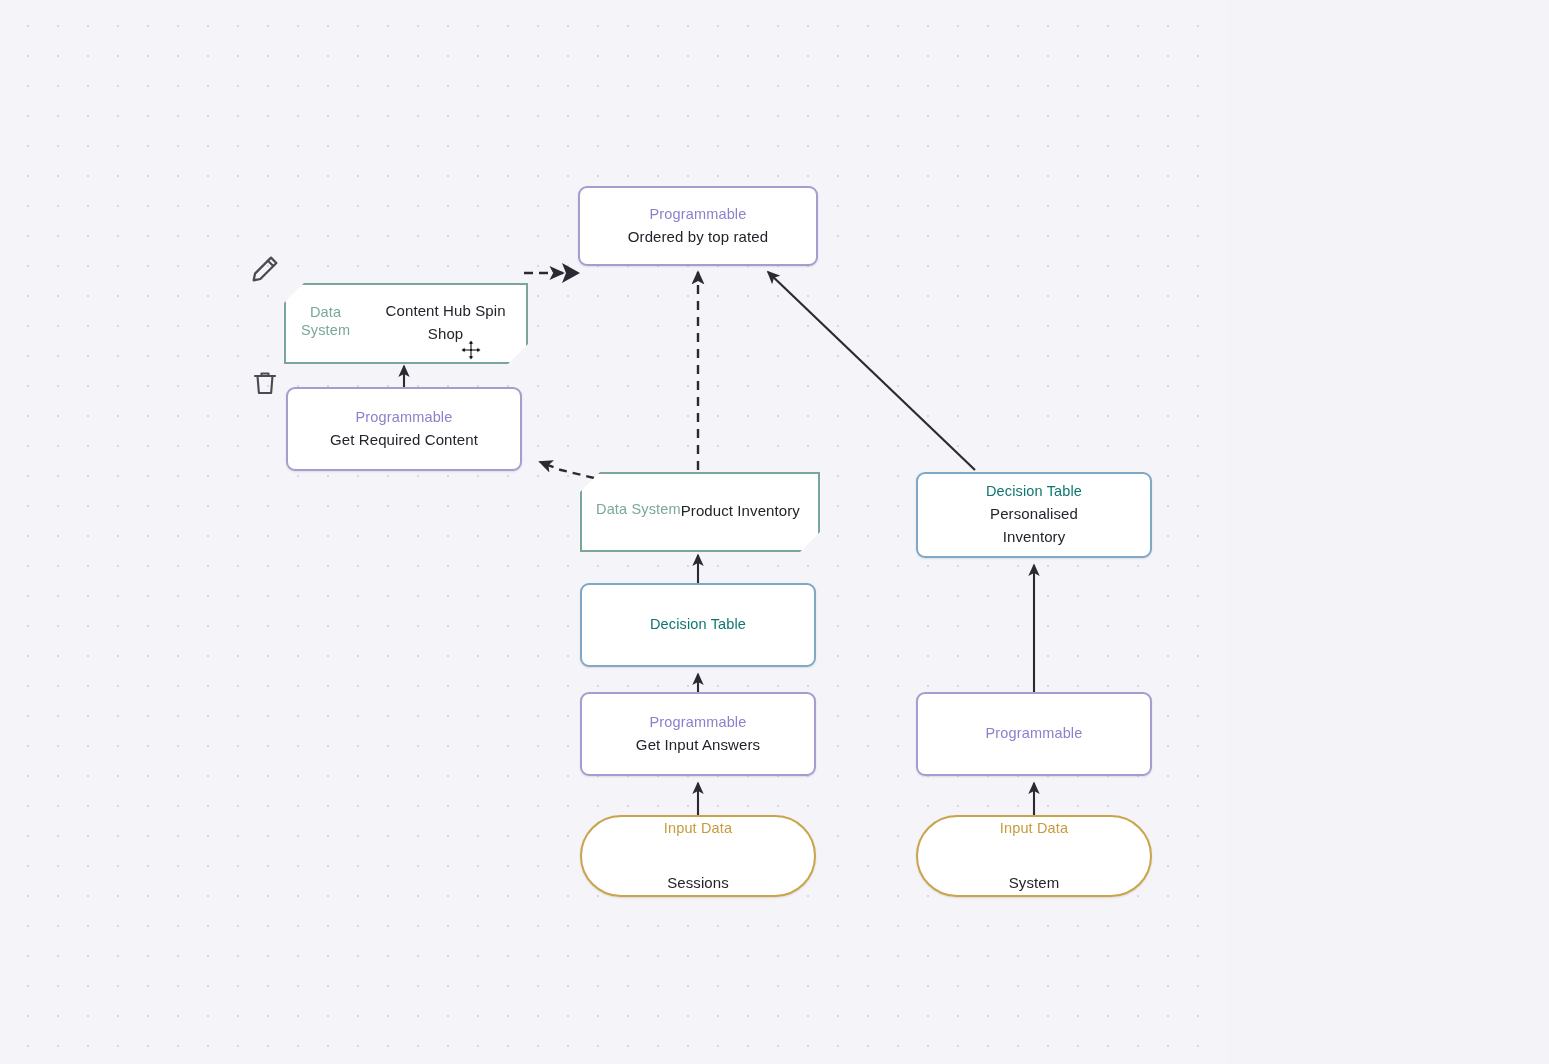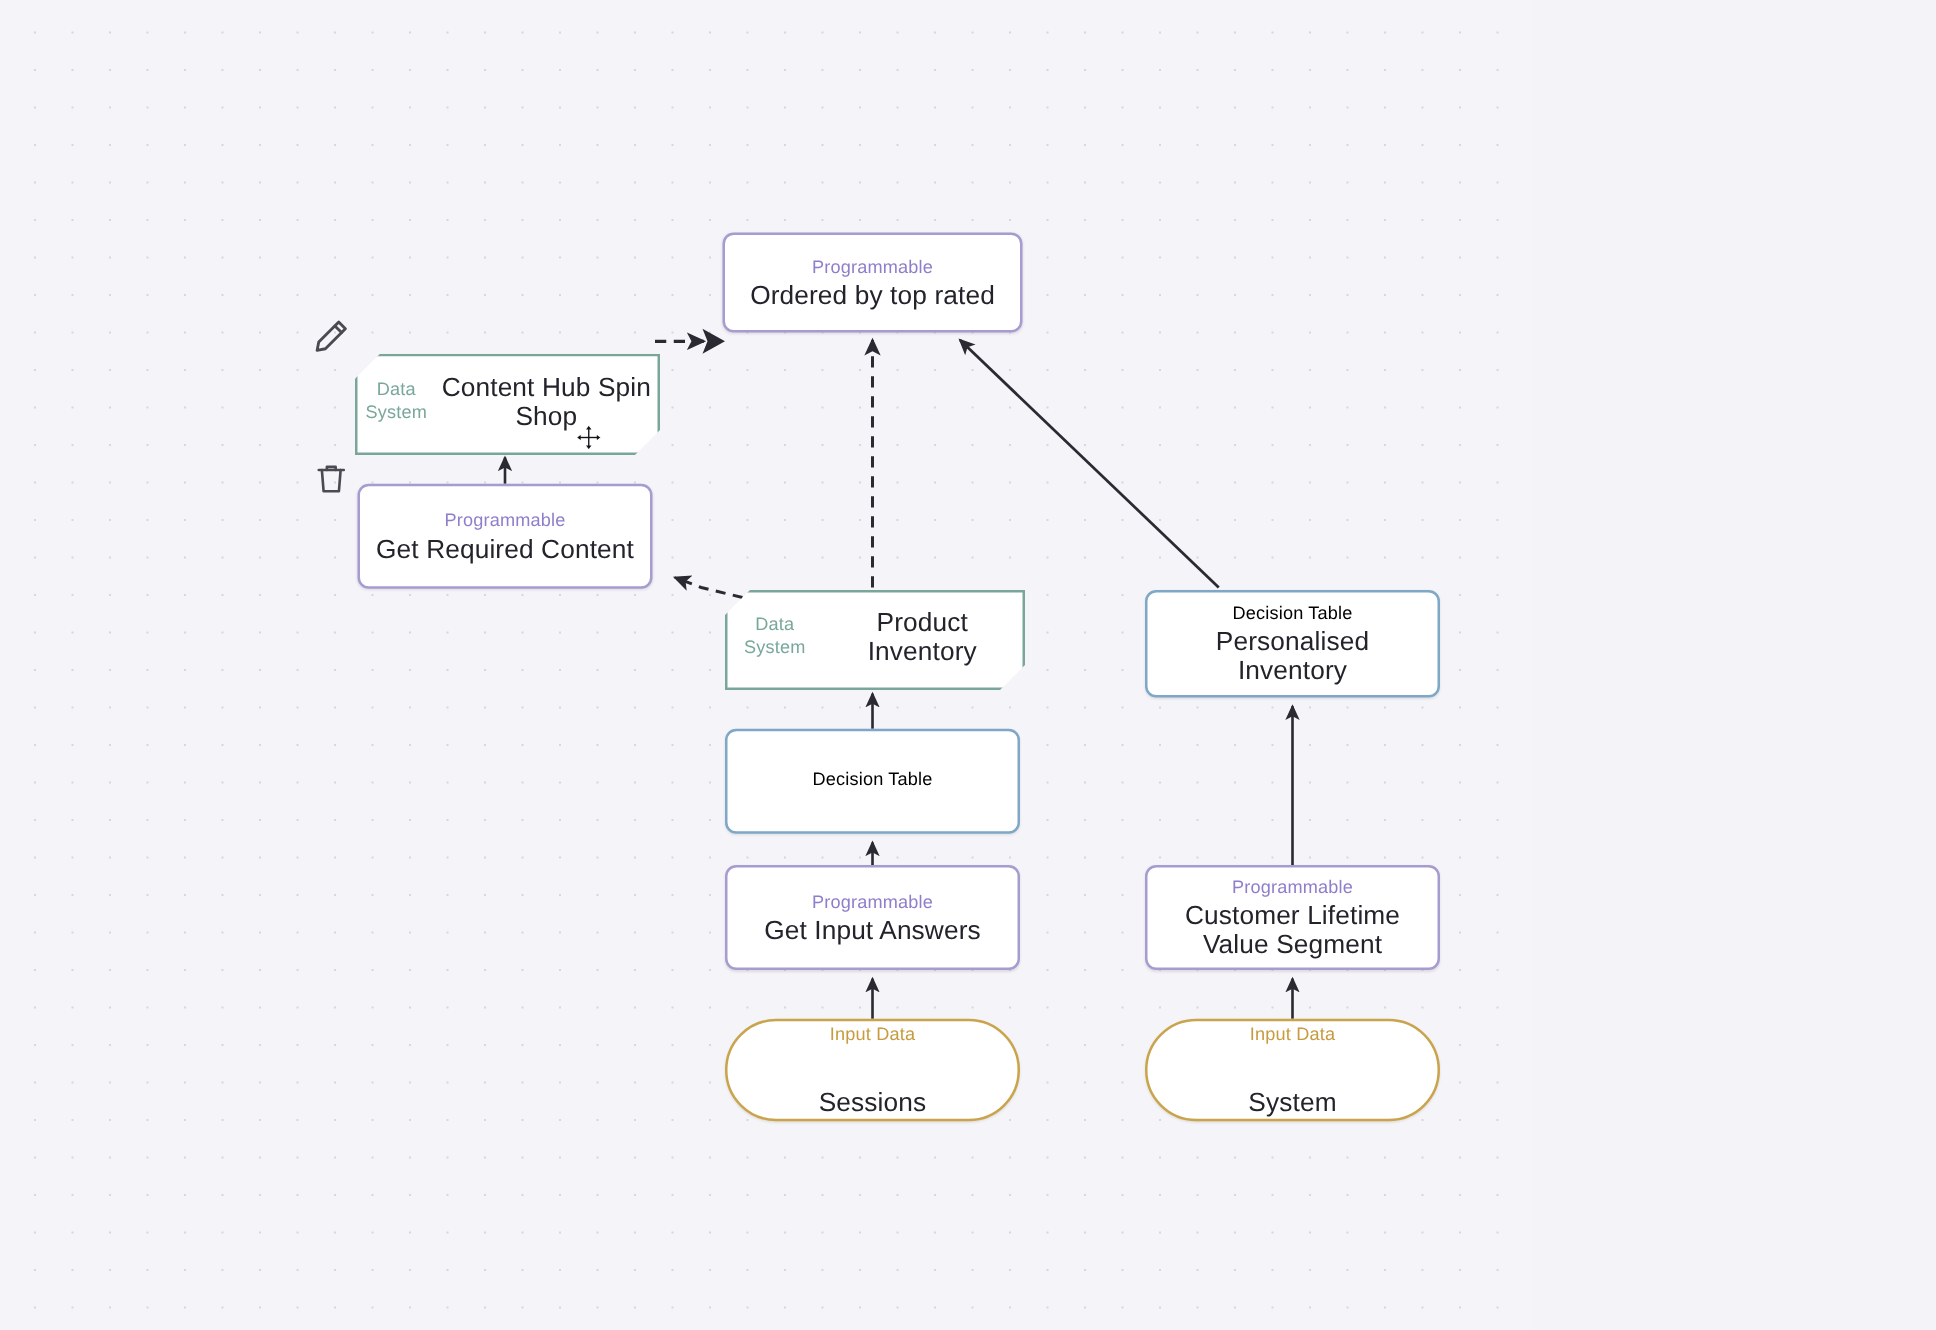--- a/index.html
+++ b/index.html
@@ -45,41 +45,41 @@
   }
 
   .node .kind {
     font-size: 14.5px;
     line-height: 18px;
     letter-spacing: 0.15px;
     margin-bottom: 2px;
   }
 
   .node .title {
-    font-size: 21px;
+    font-size: 15px;
     line-height: 23px;
     color: #24232b;
     letter-spacing: 0.1px;
   }
 
   
   .n-programmable {
     border: 2px solid #a79cd0;
     border-radius: 9px;
     box-shadow: 0 1px 2px rgba(60,50,90,0.13);
   }
   .n-programmable .kind { color: #8f7fcb; }
 
   
   .n-decision {
     border: 2px solid #7fa8c6;
     border-radius: 9px;
     box-shadow: 0 1px 2px rgba(50,70,90,0.13);
   }
-  .n-decision .kind { color: #000000; }
+  .n-decision .kind { color: #0f766e; }
 
   
   .n-input {
     border: 2px solid #c9a44c;
     border-radius: 999px;
     box-shadow: 0 1px 2px rgba(90,75,30,0.15);
     gap: 32px;
   }
   .n-input .kind { color: #c79b3e; }
 
@@ -217,24 +217,20 @@
   <div class="node n-decision" style="left:916px; top:472px; width:236px; height:86px;">
     <div class="kind">Decision Table</div>
     <div class="title">
       <span>Personalised</span><br>
       <span>Inventory</span>
     </div>
   </div>
 
   <div class="node n-programmable" style="left:916px; top:692px; width:236px; height:84px;">
     <div class="kind">Programmable</div>
-    <div class="title">
-      <span>Customer Lifetime</span><br>
-      <span>Value Segment</span>
-    </div>
   </div>
 
   <div class="node n-input" style="left:916px; top:815px; width:236px; height:82px;">
     <div class="kind">Input Data</div>
     <div class="title">System</div>
   </div>
 
   <div class="cursor-move" style="left:460px; top:339px;">
     <svg width="22" height="22" viewBox="0 0 22 22">
       <path d="M11 1 L14 5 H12 V10 H17 V8 L21 11 L17 14 V12 H12 V17 H14 L11 21 L8 17 H10 V12 H5 V14 L1 11 L5 8 V10 H10 V5 H8 Z" fill="#15141a" stroke="#ffffff" stroke-width="0.9"></path>

